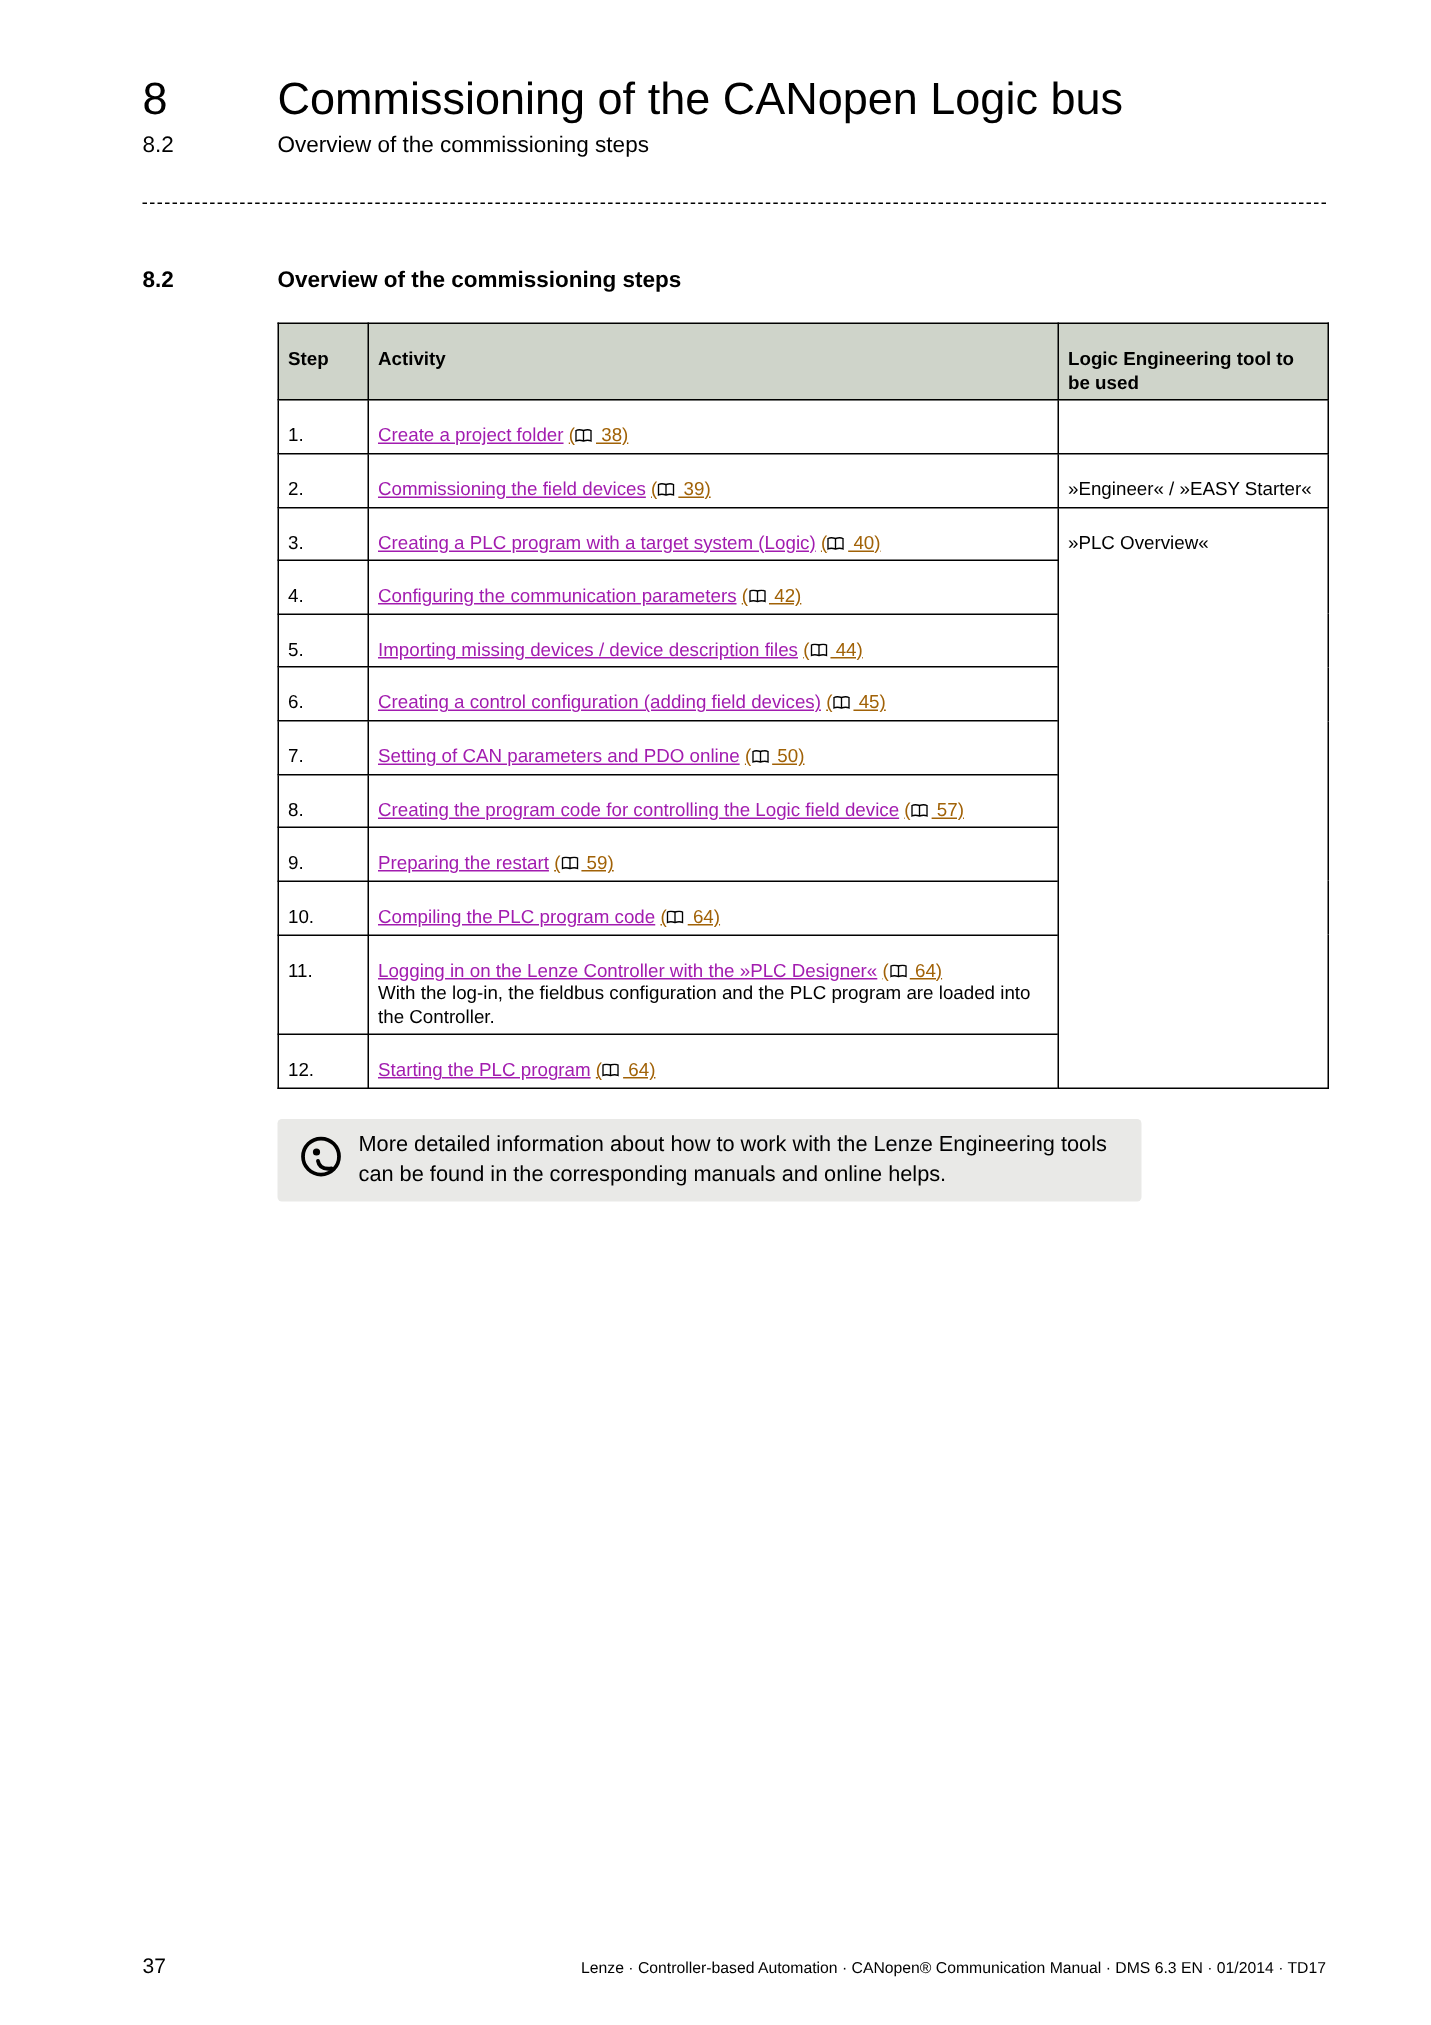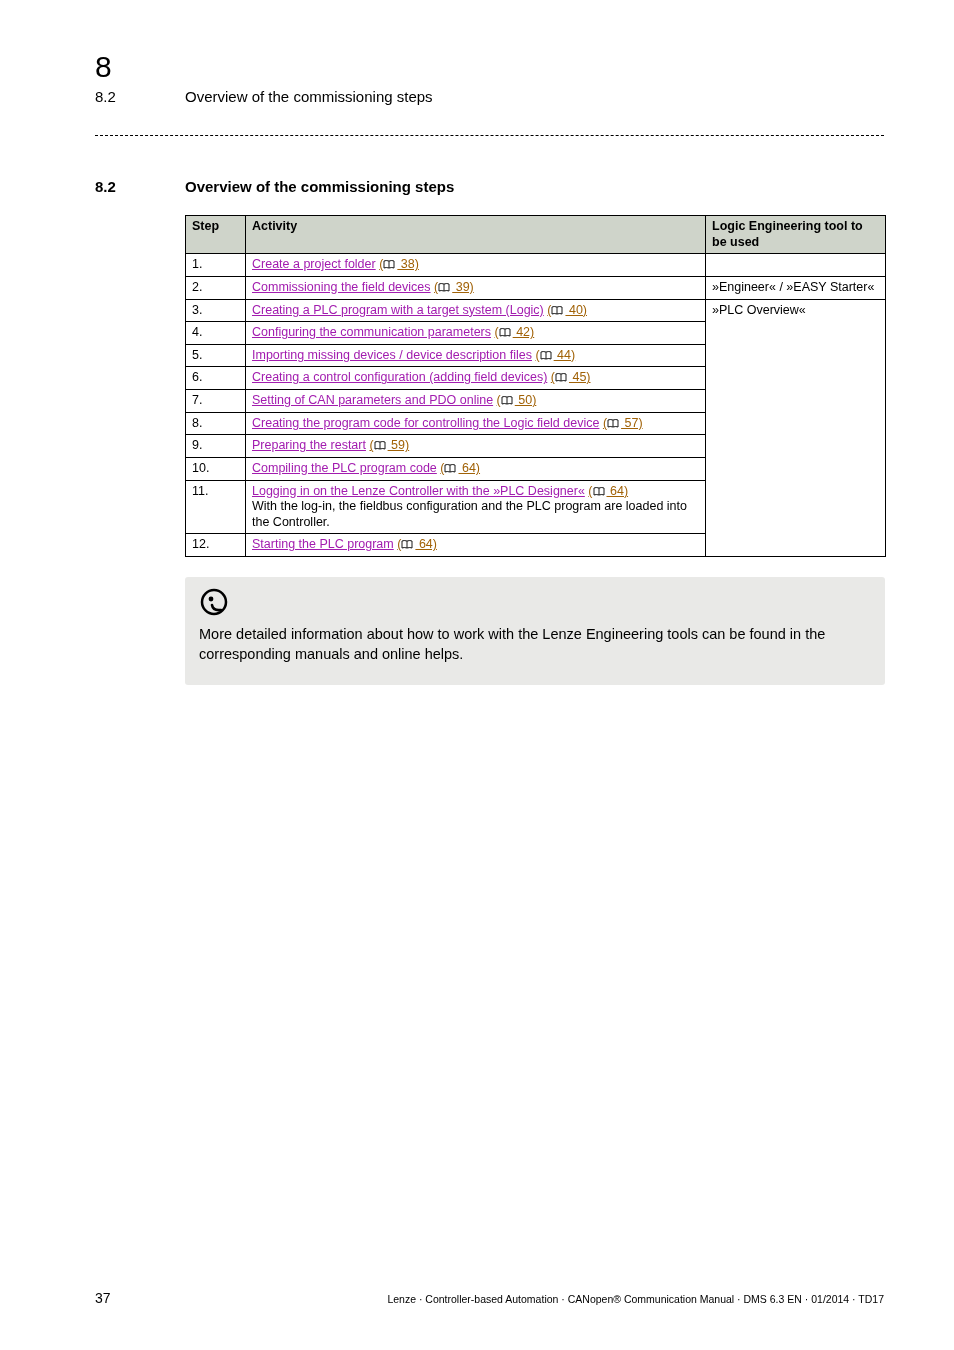--- a/index.html
+++ b/index.html
@@ -72,21 +72,21 @@
   }
   table {
     border-collapse: collapse;
     width: 700px;
     table-layout: fixed;
   }
   th, td {
     border: 1px solid #000;
     font-size: 12.5px;
     vertical-align: top;
-    padding: 3px 6px 3px 6px;
+    padding: 16px 6px 3px 6px;
     line-height: 1.25;
   }
   th {
     background: #cfd4ca;
     text-align: left;
     font-weight: 700;
   }
   col.c1 { width: 60px; }
   col.c2 { width: 460px; }
   col.c3 { width: 180px; }
@@ -101,43 +101,42 @@
     text-decoration: underline;
   }
   .body-text {
     margin-left: 90px;
     font-size: 14.5px;
     margin-bottom: 8px;
     line-height: 1.35;
   }
   .tipbox {
     margin-left: 90px;
-    width: 700px;
+    width: 576px;
     background: #e9e9e7;
     border-radius: 3px;
-    padding: 8px 14px 21px 14px;
+    padding: 8px 14px 8px 14px;
     display: flex;
     margin-top: 16px;
-    flex-direction: column;
   }
   .tip-icon {
     width: 40px;
     flex: 0 0 40px;
     display: flex;
     align-items: flex-start;
     justify-content: flex-start;
     padding-top: 2px;
   }
   .tip-text {
     font-size: 14.5px;
     line-height: 1.35;
   }
   .footer {
     position: absolute;
-    bottom: 44px;
+    bottom: 32px;
     left: 95px;
     right: 70px;
     font-size: 10.5px;
     color: #000;
     display: flex;
     justify-content: space-between;
     align-items: baseline;
   }
   .footer .pg {
     font-size: 14px;
@@ -148,20 +147,21 @@
     margin-right: 2px;
     line-height: 0;
   }
 </style>
 </head>
 <body>
 <div class="page">
 
 <div class="header-row">
   <div class="chap-num">8</div>
+  <div class="chap-title">Commissioning of the CANopen Logic bus</div>
 </div>
 <div class="sub-row">
   <div class="sub-num">8.2</div>
   <div class="sub-title-top">Overview of the commissioning steps</div>
 </div>
 
 <hr class="dashed-line">
 
 <div class="section-row">
   <div class="sec-num">8.2</div>

